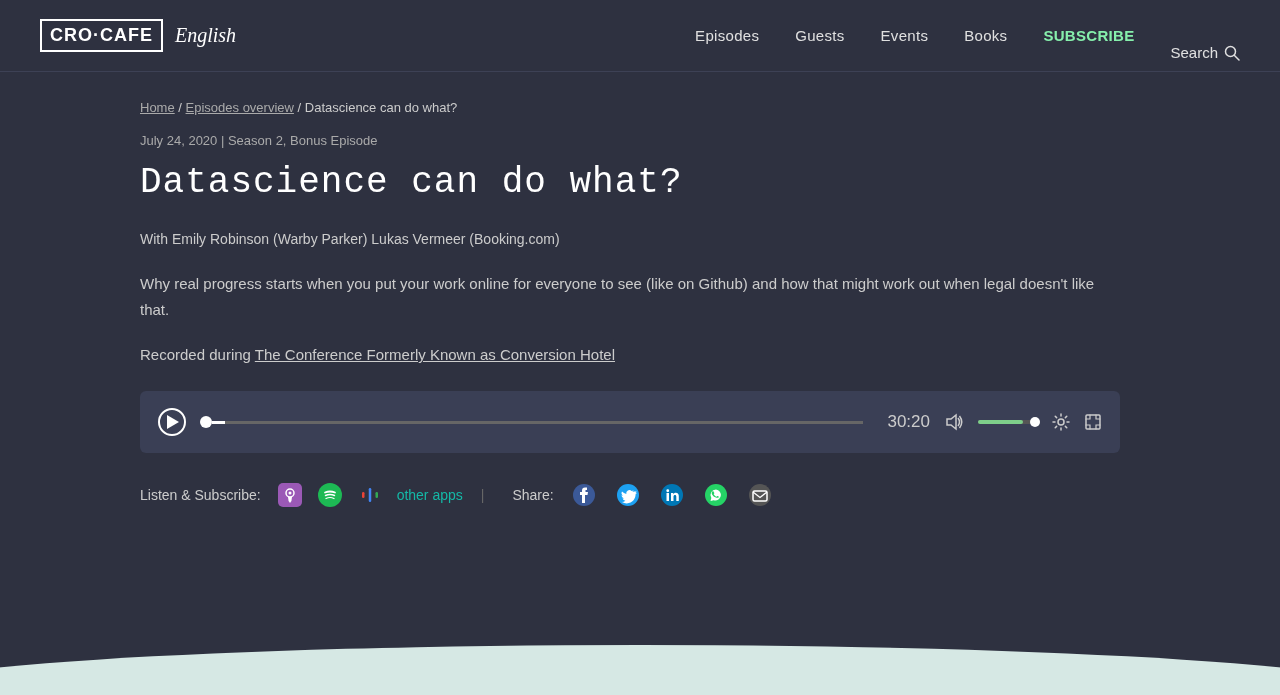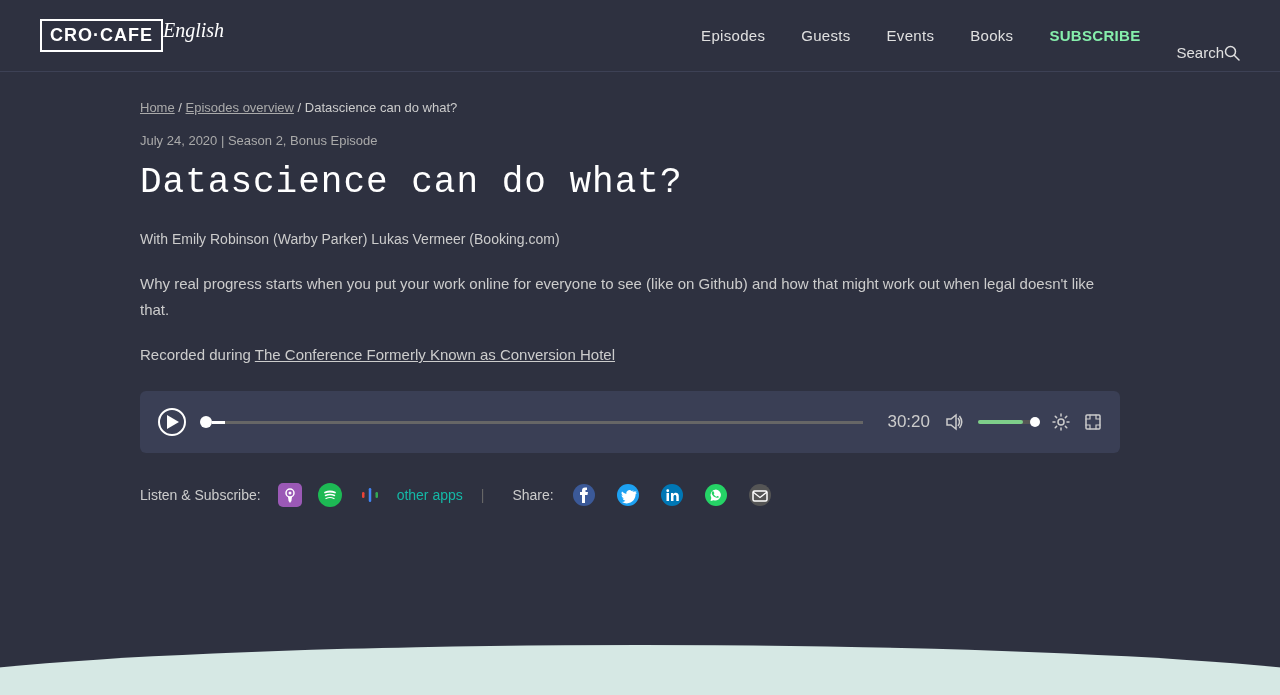--- a/index.html
+++ b/index.html
@@ -15,20 +15,22 @@
     nav {
       display: flex;
       align-items: center;
       padding: 0 40px;
       height: 72px;
       background-color: #2e3140;
       border-bottom: 1px solid #3d4155;
     }
     .nav-logo {
       display: flex;
+      align-items: center;
+      gap: 12px;
       text-decoration: none;
       margin-right: auto;
     }
     .logo-box {
       border: 2px solid #fff;
       padding: 4px 8px;
       font-family: 'Arial', sans-serif;
       font-weight: 700;
       font-size: 18px;
       color: #fff;
@@ -53,20 +55,21 @@
       font-size: 15px;
       letter-spacing: 0.3px;
     }
     .nav-links .subscribe-link {
       font-weight: 700;
       color: #86efac;
     }
     .nav-search {
       display: flex;
       align-items: center;
+      gap: 6px;
       cursor: pointer;
       color: #e0e0e0;
       font-family: Arial, sans-serif;
       font-size: 15px;
       margin-left: 36px;
       margin-top: 34px;
     }
     .search-icon-svg {
       width: 16px;
       height: 16px;

